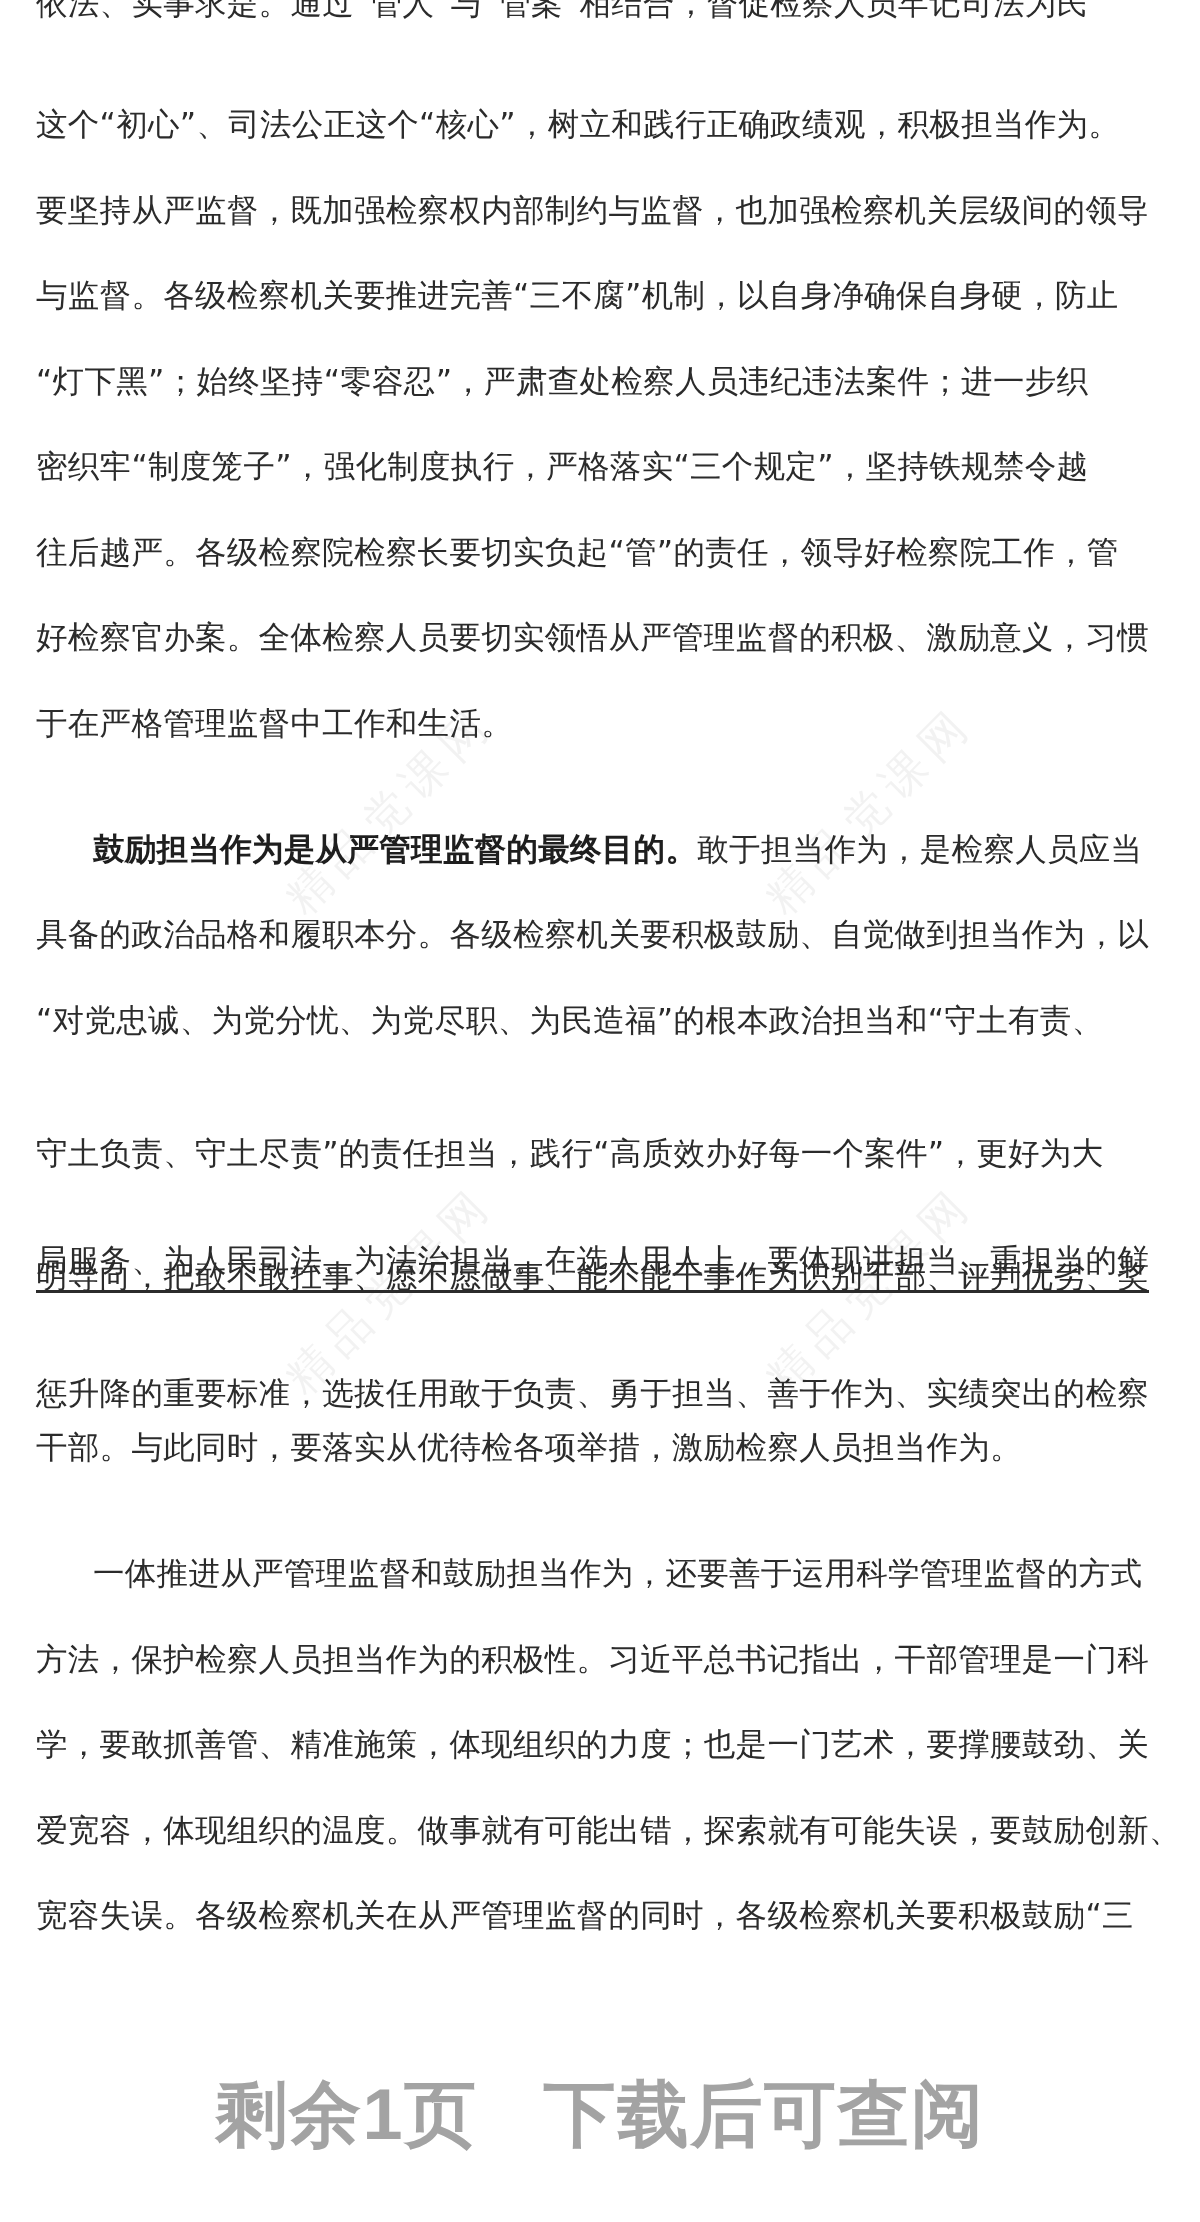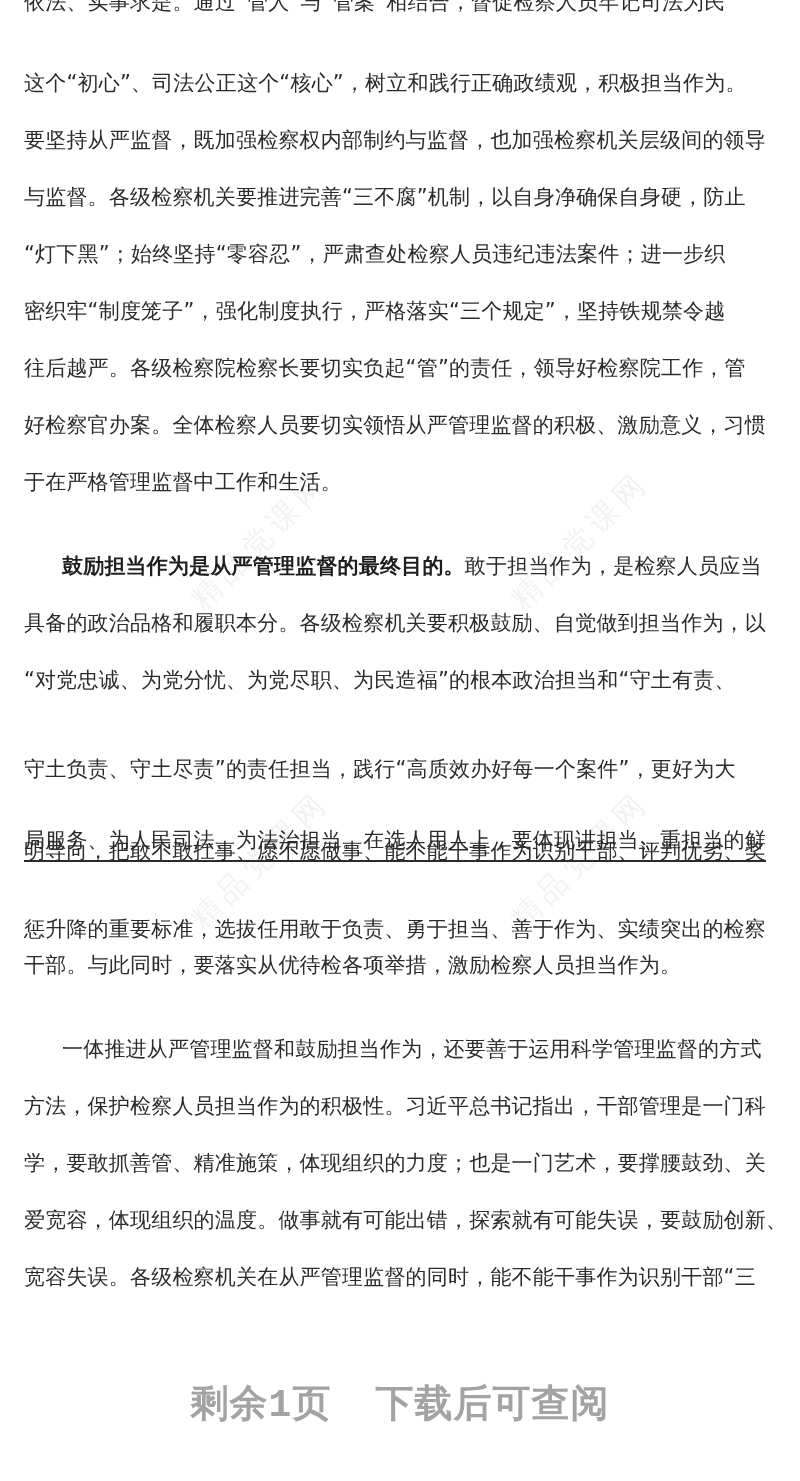--- a/index.html
+++ b/index.html
@@ -5,22 +5,22 @@
   html, body { margin: 0; padding: 0; background: #ffffff; }
   body { width: 800px; height: 1481px; position: relative; overflow: hidden;
          font-family: "DejaVu Sans", "Liberation Sans", sans-serif; color: #2b2b2b; }
   .line { position: absolute; left: 24px; width: 756px; font-size: 21px; line-height: 30px;
           white-space: nowrap; letter-spacing: 0.2px; }
   .indent { left: 62px; width: 718px; }
   .bold { font-weight: bold; color: #1e1e1e; margin-top: 12px; }
   .watermark { position: absolute; font-size: 30px; color: rgba(0,0,0,0.05);
                transform: rotate(-45deg); white-space: nowrap; pointer-events: none; letter-spacing: 6px; }
   .footer { position: absolute; left: 0; width: 800px; top: 1378px; text-align: center;
-            font-family: Liberation Mono, monospace; font-weight: bold;
-            font-size: 38px; color: #a3a3a3; letter-spacing: 1px; }
+            font-family: Liberation Sans, sans-serif; font-weight: bold;
+            font-size: 48px; color: #a3a3a3; letter-spacing: 1px; }
   .footer span.gap { display: inline-block; width: 44px; }
 </style>
 </head>
 <body>
 
 <div class="watermark" style="left:170px; top:520px;">精品党课网</div>
 <div class="watermark" style="left:490px; top:520px;">精品党课网</div>
 <div class="watermark" style="left:170px; top:840px;">精品党课网</div>
 <div class="watermark" style="left:490px; top:840px;">精品党课网</div>
 
@@ -47,18 +47,18 @@
   <div class="line" style="top:836px;text-decoration:underline;">明导向，把敢不敢扛事、愿不愿做事、能不能干事作为识别干部、评判优劣、奖</div>
   <div class="line" style="top:914px;">惩升降的重要标准，选拔任用敢于负责、勇于担当、善于作为、实绩突出的检察</div>
   <div class="line" style="top:950px;">干部。与此同时，要落实从优待检各项举措，激励检察人员担当作为。</div>
 </div>
 
 <div>
   <div class="line indent" style="top:1034px;">一体推进从严管理监督和鼓励担当作为，还要善于运用科学管理监督的方式</div>
   <div class="line" style="top:1091px;">方法，保护检察人员担当作为的积极性。习近平总书记指出，干部管理是一门科</div>
   <div class="line" style="top:1148px;">学，要敢抓善管、精准施策，体现组织的力度；也是一门艺术，要撑腰鼓劲、关</div>
   <div class="line" style="top:1205px;">爱宽容，体现组织的温度。做事就有可能出错，探索就有可能失误，要鼓励创新、</div>
-  <div class="line" style="top:1262px;">宽容失误。各级检察机关在从严管理监督的同时，能不能干事作为识别干部“三</div>
+  <div class="line" style="top:1262px;">宽容失误。各级检察机关在从严管理监督的同时，各级检察机关要积极鼓励“三</div>
 </div>
 
 <div class="footer">
   <span>剩余1页</span><span class="gap"></span><span>下载后可查阅</span>
 </div>
 
 </body></html>

